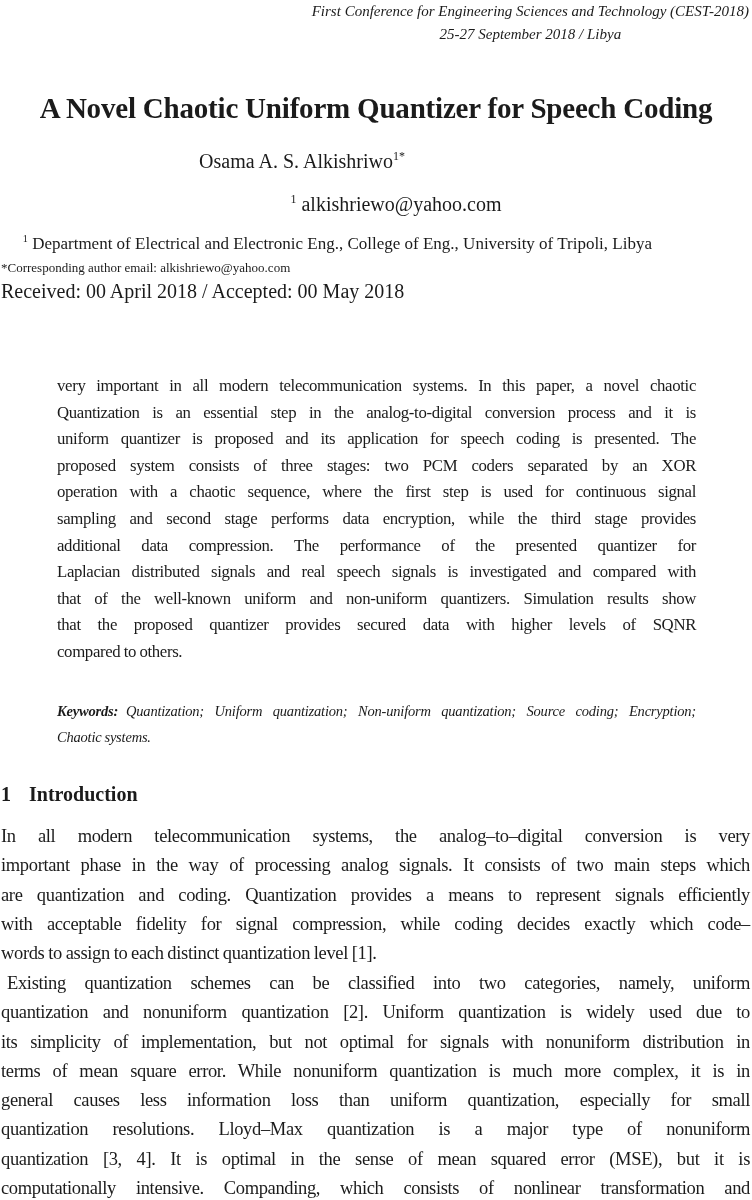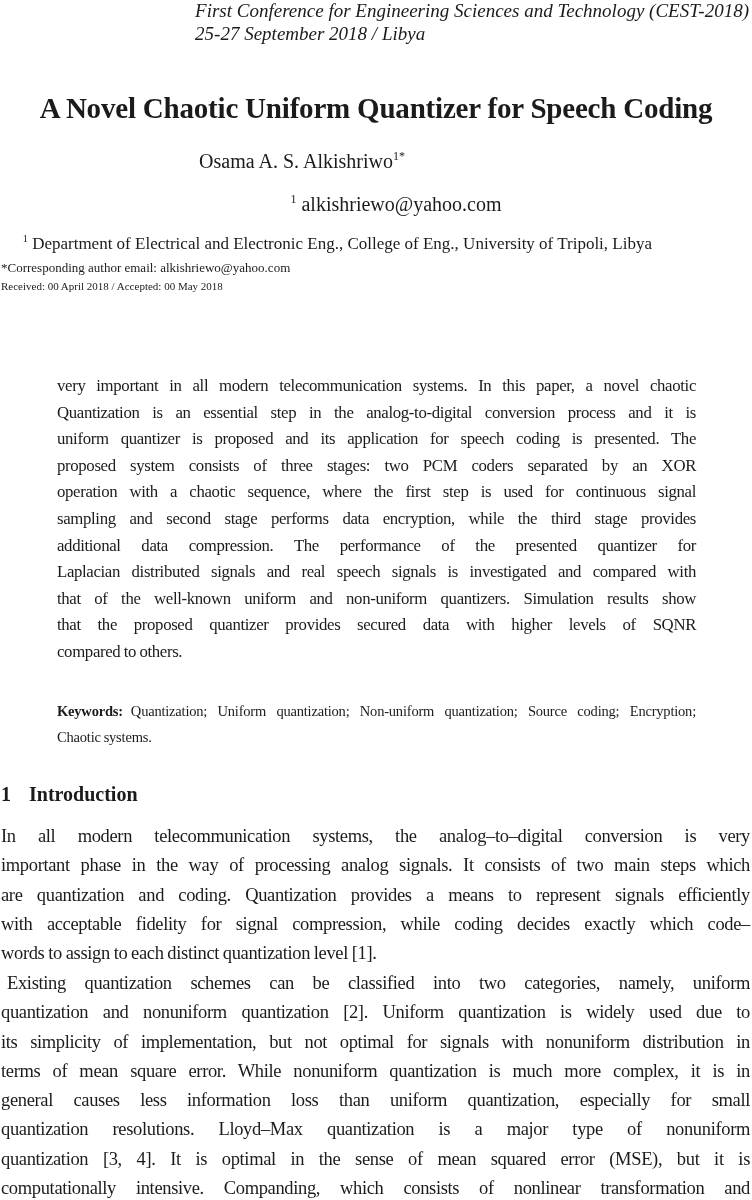--- a/index.html
+++ b/index.html
@@ -8,51 +8,51 @@
     width:752px; height:1200px;
     background:#ffffff;
     color:#1b1b1b;
     font-family:"Liberation Serif", serif;
     overflow:hidden;
   }
   sup { font-size:0.6em; line-height:0; vertical-align:super; }
 
   .header {
     position:absolute; top:0; right:3px;
-    text-align:left; font-style:italic;
-    font-size:19px; line-height:22.5px;
+    text-align:center; font-style:italic;
+    font-size:15px; line-height:22.5px;
   }
 
   .title {
     position:absolute; top:92px; left:0; width:752px; margin:0;
     text-align:center; font-size:29px; font-weight:700;
     white-space:nowrap; letter-spacing:-0.2px;
   }
 
   .author { position:absolute; top:150px; left:0; width:604px; text-align:center; font-size:20px; }
   .email  { position:absolute; top:193px; left:0; width:752px; text-align:center; font-size:20px;padding-left:20px; }
   .affiliation { position:absolute; top:234px; left:0; width:652px; text-align:right; font-size:17px; white-space:nowrap; }
   .corresponding { position:absolute; top:260px; left:1px; font-size:13px; }
-  .received { position:absolute; top:280px; left:1px; font-size:11px; }
+  .received { position:absolute; top:280px; left:1px; font-size:20px; }
 
   .abs-heading {
     position:absolute; top:340px; left:0; width:752px;
     text-align:center; font-weight:700; font-size:18.5px; letter-spacing:3.5px;
   }
 
   .abs-body {
     position:absolute; top:373px; left:57px; width:639px;
     font-size:16.8px; line-height:26.6px;
     letter-spacing:-0.35px; word-spacing:-0.5px;
   }
 
   .keywords {
     position:absolute; top:699px; left:57px; width:639px;
     font-size:14.5px; line-height:25.5px;
-    letter-spacing:-0.2px; word-spacing:-0.5px;
+    letter-spacing:-0.2px; word-spacing:-0.5px;font-style:italic;
   }
   .kw-label { font-weight:700; margin-right:8px; }
   .kw1 { text-align:justify; text-align-last:justify; }
   .kw2 { text-align:left; }
 
   .sec-heading { position:absolute; top:783px; left:1px; font-size:20px; font-weight:700; }
   .sec-num { display:inline-block; width:28px; }
 
   .para {
     position:absolute; left:1px; width:749px;

